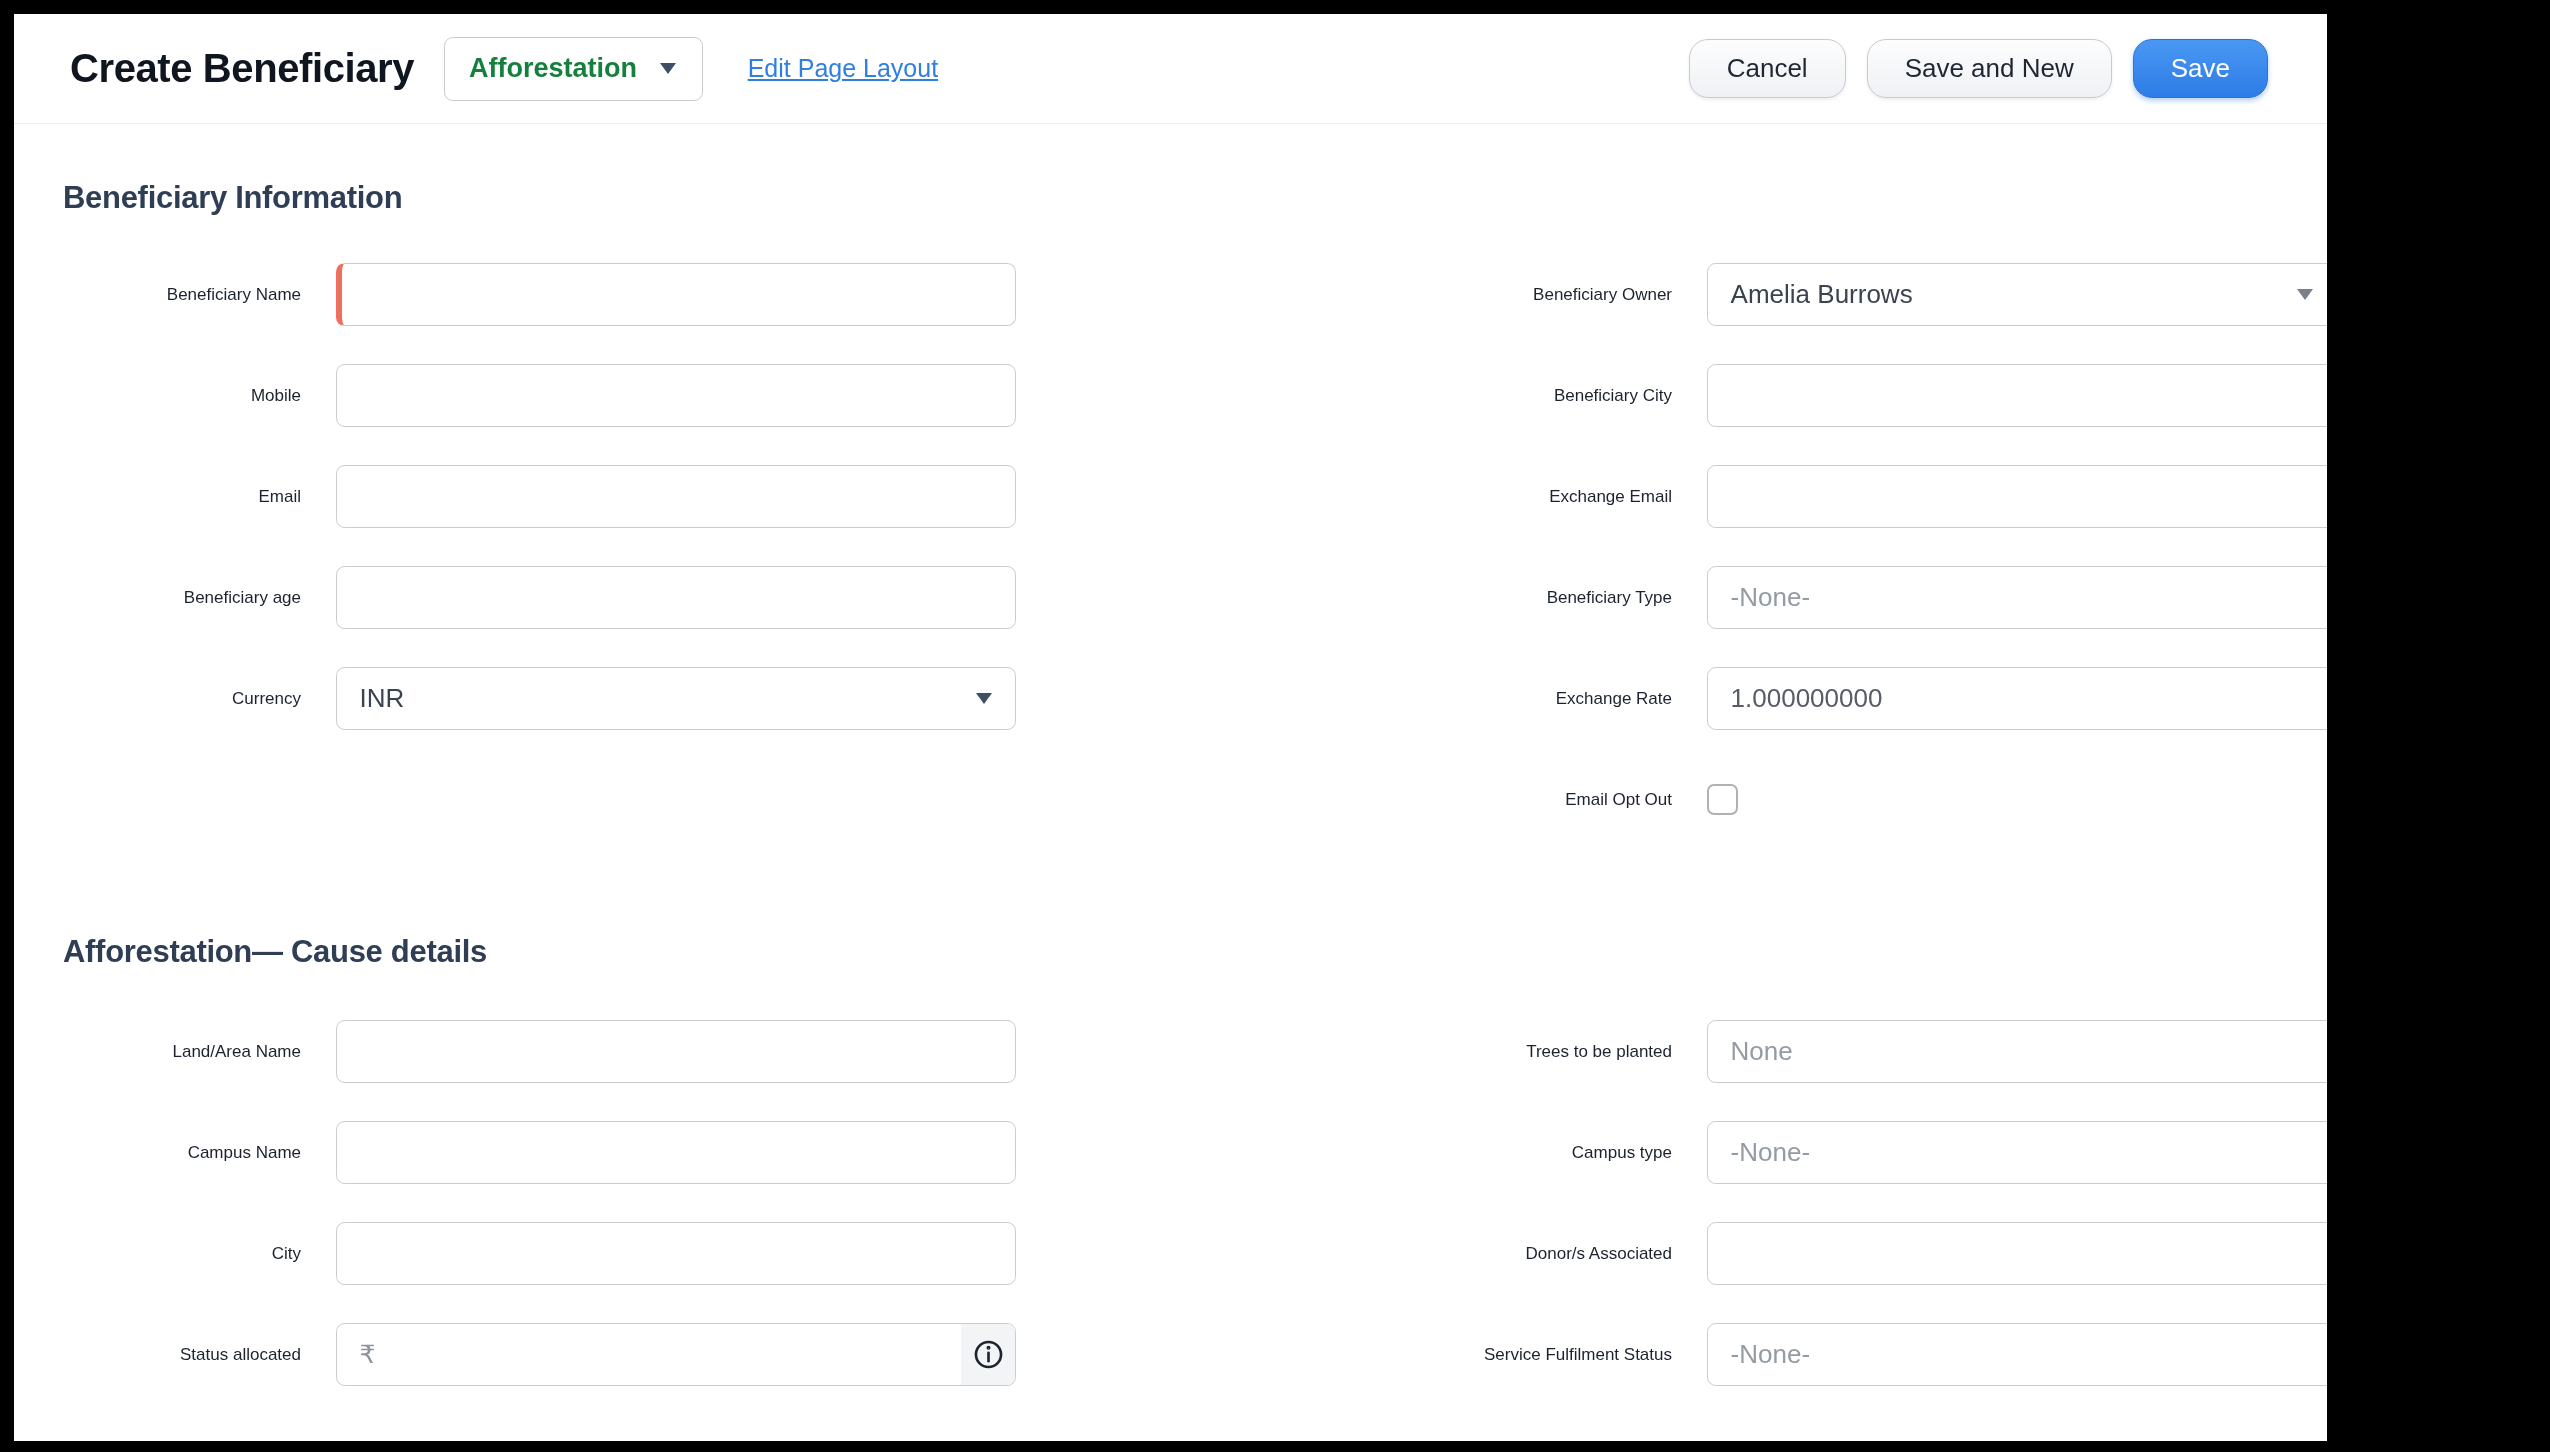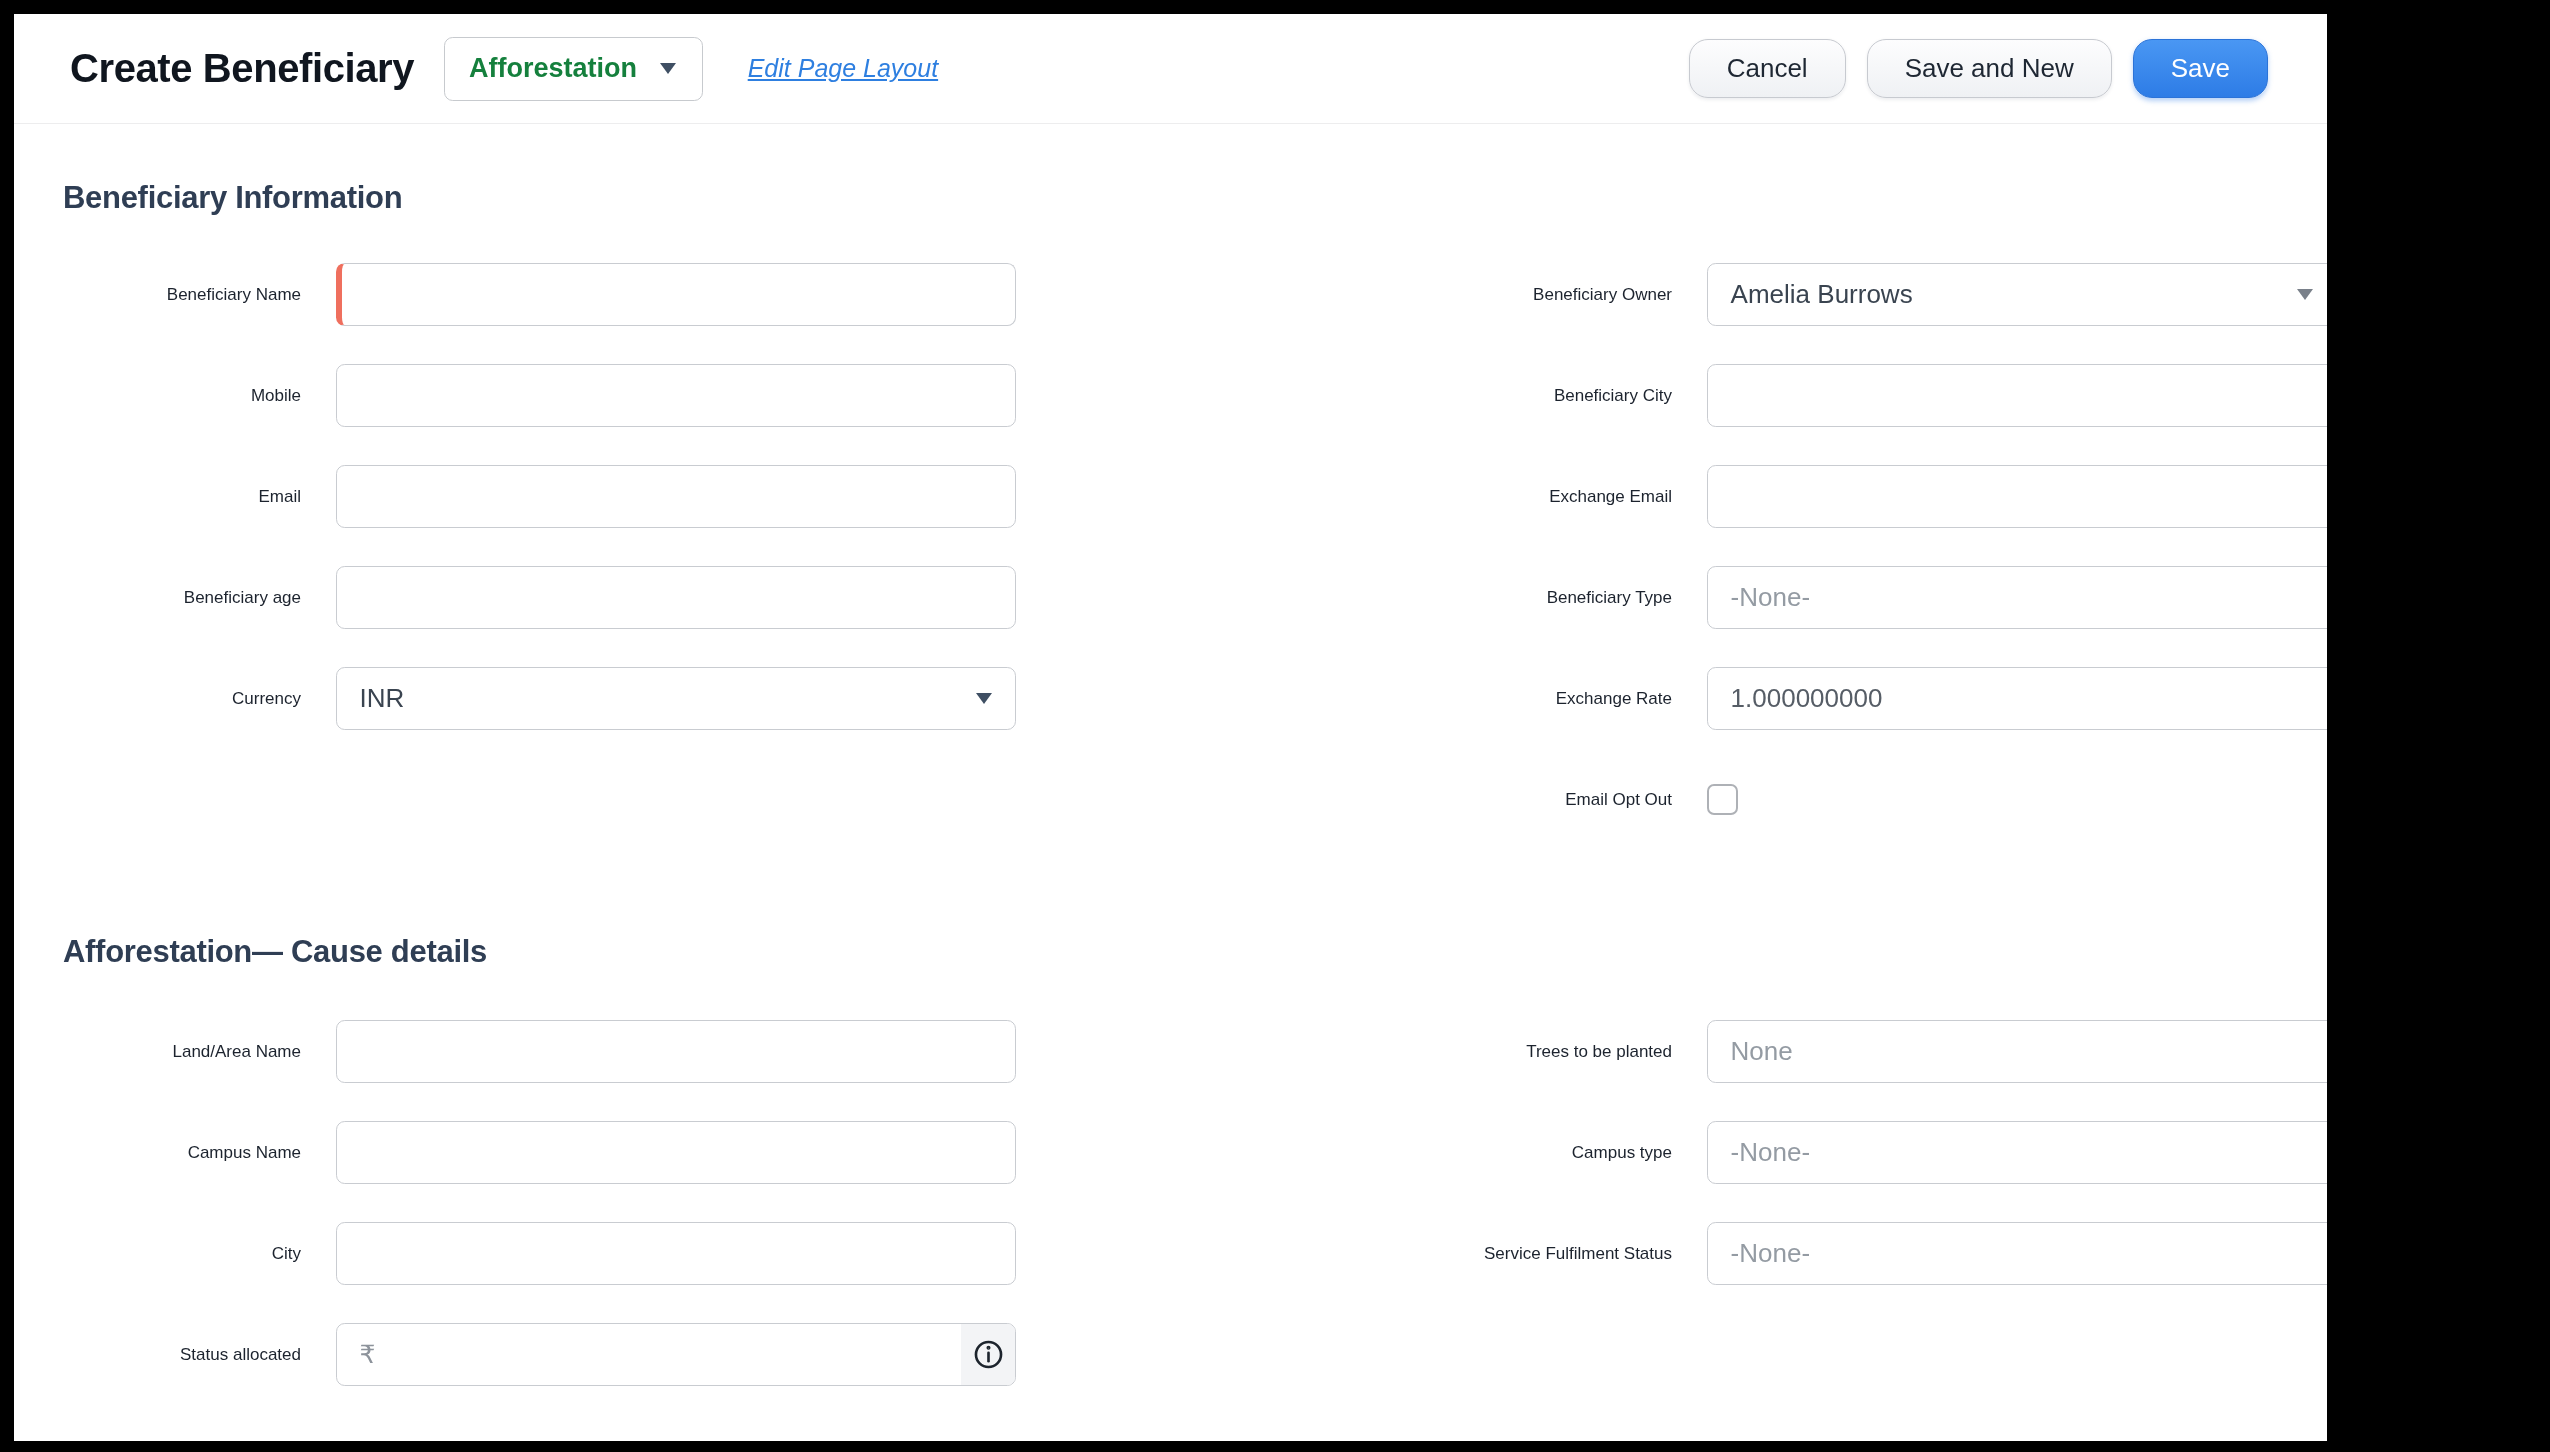--- a/index.html
+++ b/index.html
@@ -47,21 +47,20 @@
     color: #15803d;
     cursor: pointer;
   }
   .link {
     margin-left: 45px;
     font-size: 25px;
     color: var(--link, #2e7fe0);
     text-decoration: underline;
     cursor: pointer;
     white-space: nowrap;
-    font-style: italic;
   }
   .topbar-actions {
     margin-left: auto;
     display: flex;
     align-items: center;
     gap: 21px;
   }
   .btn {
     height: 59px;
     padding: 0 37px;
@@ -340,20 +339,39 @@
 
       <div class="row">
         <div class="lbl">Campus type</div>
         <div class="field">
           <span class="val muted">-None-</span>
           <span class="spacer"></span>
           <span class="caret"></span>
         </div>
       </div>
 
+      <div class="row">
+        <div class="lbl">Donor/s Associated</div>
+        <div class="field">
+          <span class="spacer"></span>
+          <span class="seg">
+            <span>
+              <svg class="ic" width="35" height="35" viewBox="0 0 24 24" fill="none" stroke="#1d242d" stroke-width="1.6" stroke-linecap="round">
+                <rect x="4.4" y="4.2" width="15.4" height="15.8" rx="1.4"></rect>
+                <line x1="15.6" y1="4.2" x2="15.6" y2="20"></line>
+                <circle cx="9.7" cy="10" r="1.9"></circle>
+                <path d="M6.8 16.3 C 7.3 14.5 8.4 13.5 9.7 13.5 C 11 13.5 12.1 14.5 12.6 16.3"></path>
+                <line x1="17.6" y1="7" x2="17.6" y2="7.02"></line>
+                <line x1="17.6" y1="12" x2="17.6" y2="12.02"></line>
+                <line x1="17.6" y1="17" x2="17.6" y2="17.02"></line>
+              </svg>
+            </span>
+          </span>
+        </div>
+      </div>
 
       <div class="row">
         <div class="lbl">Service Fulfilment Status</div>
         <div class="field">
           <span class="val muted">-None-</span>
           <span class="spacer"></span>
           <span class="caret"></span>
         </div>
       </div>
 

